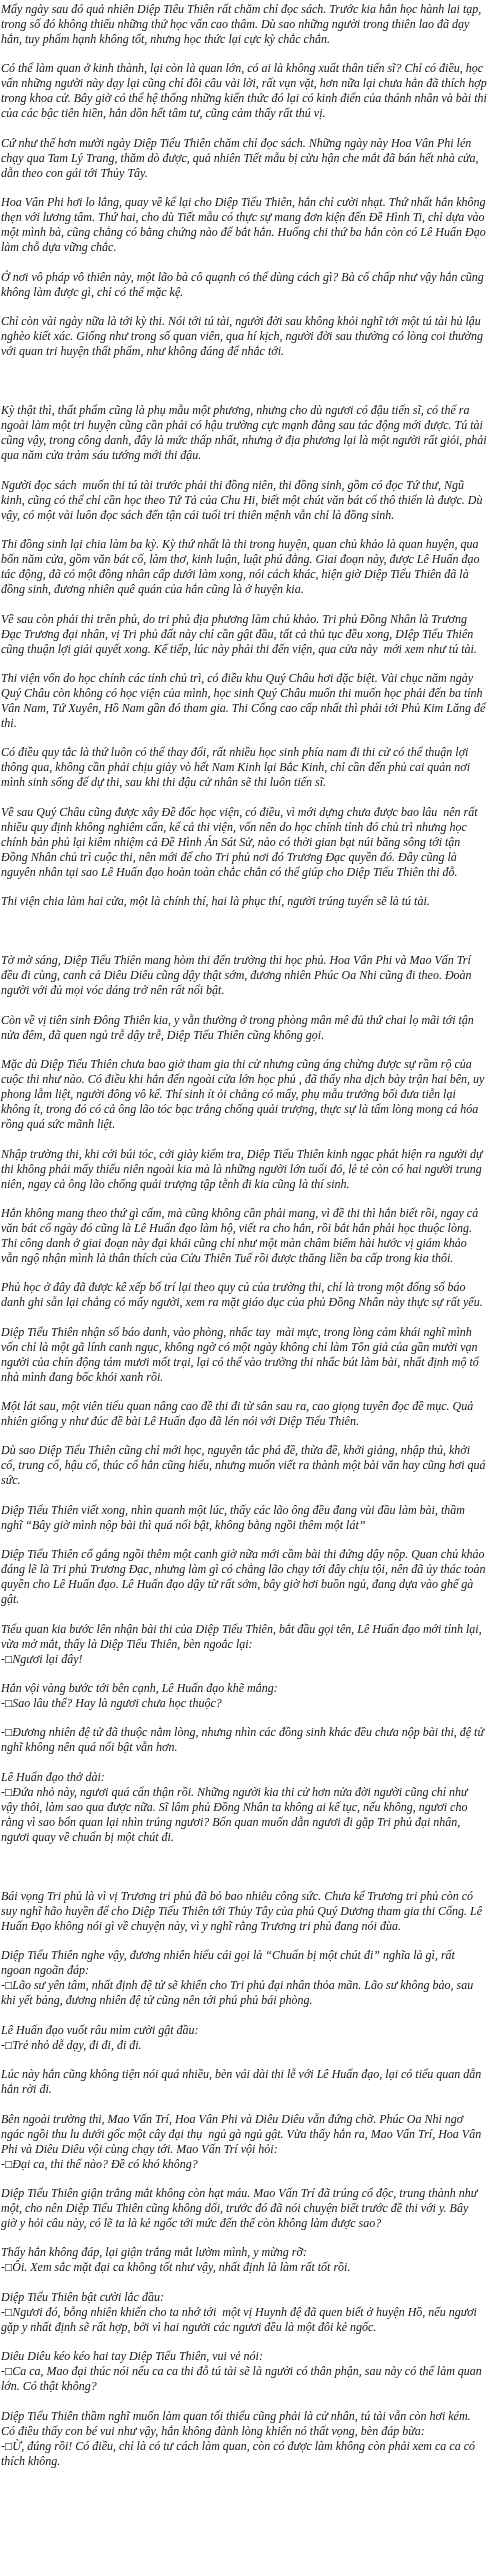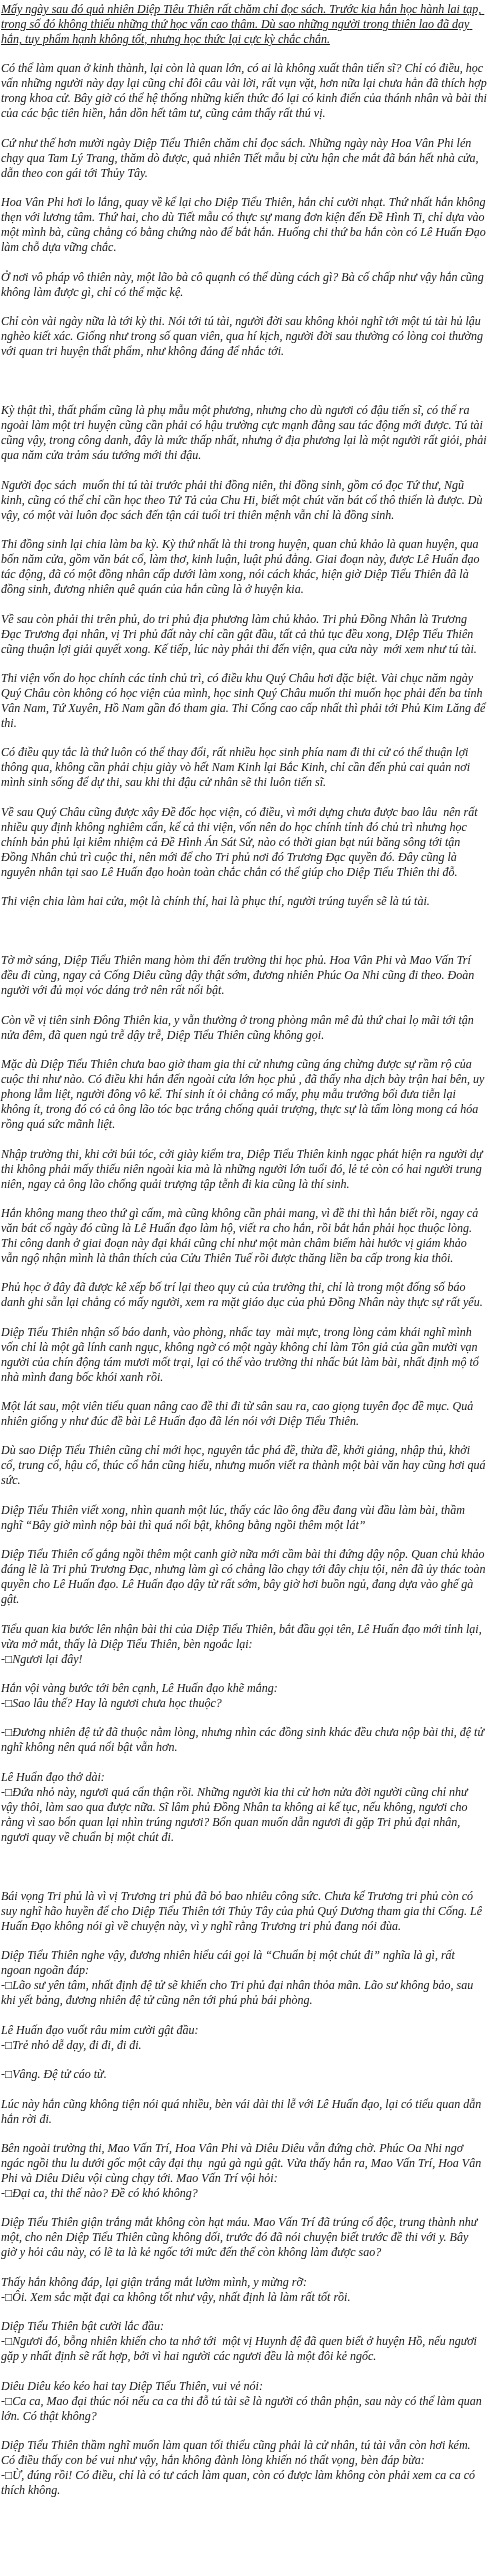--- a/index.html
+++ b/index.html
@@ -19,21 +19,20 @@
     font-size: 12px;
     line-height: 15px;
   }
   .para {
     margin: 14.4px 0;
     white-space: pre-wrap;
     word-wrap: break-word;
   }
   .para:first-child {
     margin-top: 0;
-    text-decoration: underline;
   }
   .gap-small {
     height: 15.5px;
   }
 </style>
 </head>
 <body>
 
 <main class="chapter">
     <p class="para">Mấy ngày sau đó quả nhiên Diệp Tiêu Thiên rất chăm chỉ đọc sách. Trước kia hắn học hành lai tạp, trong số đó không thiếu những thứ học vấn cao thâm. Dù sao những người trong thiên lao đã dạy hắn, tuy phẩm hạnh không tốt, nhưng học thức lại cực kỳ chắc chắn.</p>
@@ -45,21 +44,21 @@
     <div class="gap gap-small"></div>
     <p class="para">Kỳ thật thì, thất phẩm cũng là phụ mẫu một phương, nhưng cho dù ngươi có đậu tiến sĩ, có thể ra ngoài làm một tri huyện cũng cần phải có hậu trường cực mạnh đằng sau tác động mới được. Tú tài cũng vậy, trong công danh, đây là mức thấp nhất, nhưng ở địa phương lại là một người rất giỏi, phải qua năm cửa trảm sáu tướng mới thi đậu.</p>
     <p class="para">Người đọc sách  muốn thi tú tài trước phải thi đồng niên, thi đồng sinh, gồm có đọc Tứ thư, Ngũ kinh, cũng có thể chỉ cần học theo Tứ Tả của Chu Hi, biết một chút văn bát cổ thô thiển là được. Dù vậy, có một vài luôn đọc sách đến tận cái tuổi tri thiên mệnh vẫn chỉ là đồng sinh.</p>
     <p class="para">Thi đồng sinh lại chia làm ba kỳ. Kỳ thứ nhất là thi trong huyện, quan chủ khảo là quan huyện, qua bốn năm cửa, gồm văn bát cổ, làm thơ, kinh luận, luật phú đẳng. Giai đoạn này, được Lê Huấn đạo tác động, đã có một đồng nhân cấp dưới làm xong, nói cách khác, hiện giờ Diệp Tiểu Thiên đã là đồng sinh, đương nhiên quê quán của hắn cũng là ở huyện kia.</p>
     <p class="para">Về sau còn phải thi trên phủ, do tri phủ địa phương làm chủ khảo. Tri phủ Đồng Nhân là Trương Đạc Trương đại nhân, vị Tri phủ đất này chỉ cần gật đầu, tất cả thủ tục đều xong, DIệp Tiểu Thiên cũng thuận lợi giải quyết xong. Kế tiếp, lúc này phải thi đến viện, qua cửa này  mới xem như tú tài.</p>
     <p class="para">Thi viện vốn do học chính các tỉnh chủ trì, có điều khu Quý Châu hơi đặc biệt. Vài chục năm ngày Quý Châu còn không có học viện của mình, học sinh Quý Châu muốn thi muốn học phải đến ba tỉnh Vân Nam, Tứ Xuyên, Hồ Nam gần đó tham gia. Thi Cống cao cấp nhất thì phải tới Phủ Kim Lăng để thi.</p>
     <p class="para">Có điều quy tắc là thứ luôn có thể thay đổi, rất nhiều học sinh phía nam đi thi cử có thể thuận lợi thông qua, không cần phải chịu giày vò hết Nam Kinh lại Bắc Kinh, chỉ cần đến phủ cai quản nơi mình sinh sống để dự thi, sau khi thi đậu cử nhân sẽ thi luôn tiến sĩ.</p>
     <p class="para">Về sau Quý Châu cũng được xây Đề đốc học viện, có điều, vì mới dựng chưa được bao lâu  nên rất nhiều quy định không nghiêm cẩn, kể cả thi viện, vốn nên do học chính tỉnh đó chủ trì nhưng học chính bản phủ lại kiêm nhiệm cả Đề Hình Án Sát Sử, nào có thời gian bạt núi băng sông tới tận Đồng Nhân chủ trì cuộc thi, nên mới để cho Tri phủ nơi đó Trương Đạc quyền đó. Đây cũng là nguyên nhân tại sao Lê Huấn đạo hoàn toàn chắc chắn có thể giúp cho Diệp Tiểu Thiên thi đỗ.</p>
     <p class="para">Thi viện chia làm hai cửa, một là chính thí, hai là phục thí, người trúng tuyển sẽ là tú tài.</p>
     <div class="gap gap-small"></div>
-    <p class="para">Tờ mờ sáng, Diệp Tiểu Thiên mang hòm thi đến trường thi học phủ. Hoa Vân Phi và Mao Vấn Trí đều đi cùng, ngay cả Cống Diêu cũng dậy thật sớm, đương nhiên Phúc Oa Nhi cũng đi theo. Đoàn người với đủ mọi vóc dáng trở nên rất nổi bật.</p>
+    <p class="para">Tờ mờ sáng, Diệp Tiểu Thiên mang hòm thi đến trường thi học phủ. Hoa Vân Phi và Mao Vấn Trí đều đi cùng, canh cả Diêu Diêu cũng dậy thật sớm, đương nhiên Phúc Oa Nhi cũng đi theo. Đoàn người với đủ mọi vóc dáng trở nên rất nổi bật.</p>
     <p class="para">Còn về vị tiên sinh Đông Thiên kia, y vẫn thường ở trong phòng mân mê đủ thứ chai lọ mãi tới tận nửa đêm, đã quen ngủ trễ dậy trễ, Diệp Tiểu Thiên cũng không gọi.</p>
     <p class="para">Mặc dù Diệp Tiểu Thiên chưa bao giờ tham gia thi cử nhưng cũng áng chừng được sự rầm rộ của cuộc thi như nào. Có điều khi hắn đến ngoài cửa lớn học phủ , đã thấy nha dịch bày trận hai bên, uy phong lẫm liệt, người đông vô kể. Thí sinh ít ỏi chẳng có mấy, phụ mẫu trưởng bối đưa tiễn lại không ít, trong đó có cả ông lão tóc bạc trắng chống quải trượng, thực sự là tấm lòng mong cá hóa rồng quá sức mãnh liệt.</p>
     <p class="para">Nhập trường thi, khi cởi búi tóc, cởi giày kiểm tra, Diệp Tiểu Thiên kinh ngạc phát hiện ra người dự thi không phải mấy thiếu niên ngoài kia mà là những người lớn tuổi đó, lẻ tẻ còn có hai người trung niên, ngay cả ông lão chống quải trượng tập tễnh đi kia cũng là thí sinh.</p>
     <p class="para">Hắn không mang theo thứ gì cấm, mà cũng không cần phải mang, vì đề thi thì hắn biết rồi, ngay cả văn bát cổ ngày đó cũng là Lê Huấn đạo làm hộ, viết ra cho hắn, rồi bắt hắn phải học thuộc lòng. Thi công danh ở giai đoạn này đại khái cũng chỉ như một màn châm biếm hài hước vị giám khảo vẫn ngộ nhận mình là thân thích của Cửu Thiên Tuế rồi được thăng liền ba cấp trong kia thôi.</p>
     <p class="para">Phủ học ở đây đã được kê xếp bố trí lại theo quy củ của trường thi, chỉ là trong một đống số báo danh ghi sẵn lại chẳng có mấy người, xem ra mặt giáo dục của phủ Đồng Nhân này thực sự rất yếu.</p>
     <p class="para">Diệp Tiểu Thiên nhận số báo danh, vào phòng, nhấc tay  mài mực, trong lòng cảm khái nghĩ mình vốn chỉ là một gã lính canh ngục, không ngờ có một ngày không chỉ làm Tôn giả của gần mười vạn người của chín động tám mươi mốt trại, lại có thể vào trường thi nhấc bút làm bài, nhất định mộ tổ nhà mình đang bốc khói xanh rồi.</p>
     <p class="para">Một lát sau, một viên tiểu quan nâng cao đề thi đi từ sân sau ra, cao giọng tuyên đọc đề mục. Quả nhiên giống y như đúc đề bài Lê Huấn đạo đã lén nói với Diệp Tiểu Thiên.</p>
     <p class="para">Dù sao Diệp Tiểu Thiên cũng chỉ mới học, nguyên tắc phá đề, thừa đề, khởi giảng, nhập thủ, khởi cổ, trung cổ, hậu cổ, thúc cổ hắn cũng hiểu, nhưng muốn viết ra thành một bài văn hay cũng hơi quá sức.</p>
     <p class="para">Diệp Tiểu Thiên viết xong, nhìn quanh một lúc, thấy các lão ông đều đang vùi đầu làm bài, thầm nghĩ “Bây giờ mình nộp bài thì quá nổi bật, không bằng ngồi thêm một lát”</p>
     <p class="para">Diệp Tiểu Thiên cố gắng ngồi thêm một canh giờ nữa mới cầm bài thi đứng dậy nộp. Quan chủ khảo đáng lẽ là Tri phủ Trương Đạc, nhưng làm gì có chẳng lão chạy tới đây chịu tội, nên đã ủy thác toàn quyền cho Lê Huấn đạo. Lê Huấn đạo dậy từ rất sớm, bây giờ hơi buồn ngủ, đang dựa vào ghế gà gật.</p>
@@ -69,21 +68,20 @@
 -□Sao lâu thế? Hay là ngươi chưa học thuộc?</p>
     <p class="para">-□Đương nhiên đệ tử đã thuộc nằm lòng, nhưng nhìn các đồng sinh khác đều chưa nộp bài thi, đệ tử nghĩ không nên quá nổi bật vẫn hơn.</p>
     <p class="para">Lê Huẩn đạo thở dài:
 -□Đứa nhỏ này, ngươi quá cẩn thận rồi. Những người kia thi cử hơn nửa đời người cũng chỉ như vậy thôi, làm sao qua được nữa. Sĩ lâm phủ Đồng Nhân ta không ai kế tục, nếu không, ngươi cho rằng vì sao bổn quan lại nhìn trúng ngươi? Bổn quan muốn dẫn ngươi đi gặp Tri phủ đại nhân, ngươi quay về chuẩn bị một chút đi.</p>
     <div class="gap gap-small"></div>
     <p class="para">Bái vọng Tri phủ là vì vị Trương tri phủ đã bỏ bao nhiêu công sức. Chưa kể Trương tri phủ còn có suy nghĩ hão huyền để cho Diệp Tiểu Thiên tới Thủy Tây của phủ Quý Dương tham gia thi Cống. Lê Huấn Đạo không nói gì về chuyện này, vì y nghĩ rằng Trương tri phủ đang nói đùa.</p>
     <p class="para">Diệp Tiểu Thiên nghe vậy, đương nhiên hiểu cái gọi là “Chuẩn bị một chút đi” nghĩa là gì, rất ngoan ngoãn đáp:
 -□Lão sư yên tâm, nhất định đệ tử sẽ khiến cho Tri phủ đại nhân thỏa mãn. Lão sư không bảo, sau khi yết bảng, đương nhiên đệ tử cũng nên tới phú phủ bái phòng.</p>
     <p class="para">Lê Huấn đạo vuốt râu mỉm cười gật đầu:
 -□Trẻ nhỏ dễ dạy, đi đi, đi đi.</p>
-    <p class="para">-□Vâng. Đệ tử cáo từ.</p>
     <p class="para">Lúc này hắn cũng không tiện nói quá nhiều, bèn vái dài thi lễ với Lê Huấn đạo, lại có tiểu quan dẫn hắn rời đi.</p>
     <p class="para">Bên ngoài trường thi, Mao Vấn Trí, Hoa Vân Phi và Diêu Diêu vẫn đứng chờ. Phúc Oa Nhi ngơ ngác ngồi thu lu dưới gốc một cây đại thụ  ngủ gà ngủ gật. Vừa thấy hắn ra, Mao Vấn Trí, Hoa Vân Phi và Diêu Diêu vội cùng chạy tới. Mao Vấn Trí vội hỏi:
 -□Đại ca, thi thế nào? Đề có khó không?</p>
     <p class="para">Diệp Tiểu Thiên giận trắng mắt không còn hạt máu. Mao Vấn Trí đã trúng cổ độc, trung thành như một, cho nên Diệp Tiểu Thiên cũng không dối, trước đó đã nói chuyện biết trước đề thi với y. Bây giờ y hỏi câu này, có lẽ ta là kẻ ngốc tới mức đến thế còn không làm được sao?</p>
     <p class="para">Thấy hắn không đáp, lại giận trắng mắt lườm mình, y mừng rỡ:
 -□Ôi. Xem sắc mặt đại ca không tốt như vậy, nhất định là làm rất tốt rồi.</p>
     <p class="para">Diệp Tiểu Thiên bật cười lắc đầu:
 -□Ngươi đó, bỗng nhiên khiến cho ta nhớ tới  một vị Huynh đệ đã quen biết ở huyện Hồ, nếu ngươi gặp y nhất định sẽ rất hợp, bởi vì hai người các ngươi đều là một đôi kẻ ngốc.</p>
     <p class="para">Diêu Diêu kéo kéo hai tay Diệp Tiểu Thiên, vui vẻ nói:
 -□Ca ca, Mao đại thúc nói nếu ca ca thi đỗ tú tài sẽ là người có thân phận, sau này có thể làm quan lớn. Có thật không?</p>

